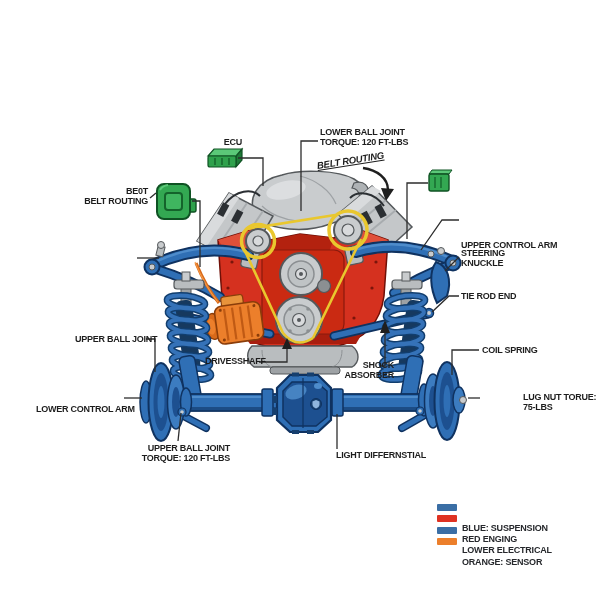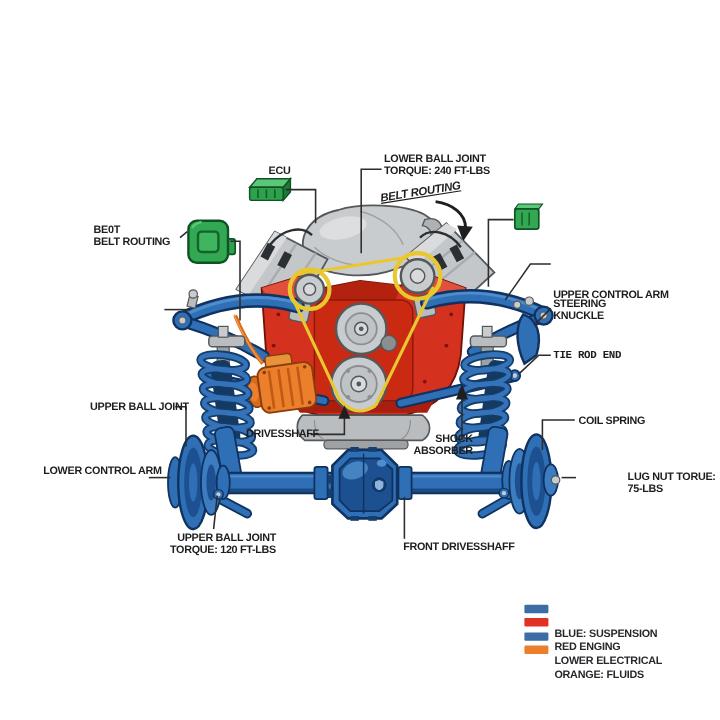--- a/index.html
+++ b/index.html
@@ -2,21 +2,21 @@
 <html><head>
 <meta charset="utf-8">
 <style>
   html,body{margin:0;padding:0;background:#fff;}
   #stage{position:relative;width:600px;height:600px;background:#ffffff;overflow:hidden;
          font-family:"Liberation Sans",sans-serif;}
   #art{position:absolute;left:0;top:0;}
   .lbl{position:absolute;font:700 9px/1.12 "Liberation Sans",sans-serif;
        letter-spacing:-0.25px;color:#1d1d1d;white-space:pre-line;}
   .center{text-align:right}
-  .right{}
+  .right{text-align:right}
   .belt-routing{font-style:italic;text-decoration:underline;font-size:9.5px;
        transform:rotate(-9deg);transform-origin:left bottom;}
   .legend{position:absolute;left:437px;top:502px;}
   .lrow{display:flex;align-items:center;height:11.3px;}
   .sw{width:20px;height:7px;border-radius:1px;margin-right:5px;flex:0 0 auto;}
   .ltxt{font:700 9px "Liberation Sans",sans-serif;letter-spacing:-0.2px;color:#26282c;margin-top:40px;}
 </style>
 </head>
 <body>
 
@@ -287,51 +287,51 @@
     <path d="M459,296 H449 L432,312"></path>
   </g>
   <polygon points="282,349 292,349 287,338" fill="#1F1F1F"></polygon>
   <polygon points="380,333 390,333 385,320" fill="#1F1F1F"></polygon>
   <path d="M363,168 C377,170 388,178 388,190" fill="none" stroke="#1F1F1F" stroke-width="2.4"></path>
   <polygon points="381,188 394,189 386,201" fill="#1F1F1F"></polygon>
 </svg>
 
 <div class="lbl center" style="left:206px;top:137px;width:36px;">ECU</div>
 <div class="lbl" style="left:320px;top:127px;">LOWER BALL JOINT
-TORQUE: 240 FT-LBS</div>
+TORQUE: 120 FT-LBS</div>
 <div class="lbl belt-routing" style="left:318px;top:161px;">BELT ROUTING</div>
 <div class="lbl right" style="left:78px;top:186px;width:70px;">BE0T
 BELT ROUTING</div>
 <div class="lbl" style="left:75px;top:334px;">UPPER BALL JOINT</div>
-<div class="lbl" style="left:36px;top:387px;">LOWER CONTROL ARM</div>
+<div class="lbl" style="left:36px;top:404px;">LOWER CONTROL ARM</div>
 <div class="lbl center" style="left:126px;top:443px;width:104px;">UPPER BALL JOINT
 TORQUE: 120 FT-LBS</div>
 <div class="lbl" style="left:205px;top:356px;">DRIVESSHAFF</div>
 <div class="lbl center" style="left:330px;top:360px;width:64px;">SHOCK
 ABSORBER</div>
-<div class="lbl" style="left:336px;top:450px;">FRONT DRIVESSHAFF</div>
+<div class="lbl" style="left:336px;top:450px;">LIGHT DIFFERNSTIAL</div>
 <div class="lbl" style="left:461px;top:215px;margin-top:25px;">UPPER CONTROL ARM</div>
 <div class="lbl" style="left:461px;top:248px;">STEERING
 KNUCKLE</div>
-<div class="lbl" style="left:461px;top:291px;font-family:Liberation Mono, monospace;">TIE ROD END</div>
+<div class="lbl" style="left:461px;top:291px;">TIE ROD END</div>
 <div class="lbl" style="left:482px;top:345px;">COIL SPRING</div>
 <div class="lbl" style="left:483px;top:392px;margin-left:40px;">LUG NUT TORUE: 75-LBS</div>
 
 <div class="legend">
   <div class="lrow">
     <span class="sw" style="background-color: rgb(58, 110, 165);"></span>
     <span class="ltxt">BLUE: SUSPENSION</span>
   </div>
   <div class="lrow">
     <span class="sw" style="background-color: rgb(223, 50, 34);"></span>
     <span class="ltxt">RED ENGING</span>
   </div>
   <div class="lrow">
     <span class="sw" style="background-color: rgb(58, 110, 165);"></span>
     <span class="ltxt">LOWER ELECTRICAL</span>
   </div>
   <div class="lrow">
     <span class="sw" style="background-color: rgb(236, 127, 43);"></span>
-    <span class="ltxt">ORANGE: FLUIDS</span>
+    <span class="ltxt">ORANGE: SENSOR</span>
   </div>
 </div>
 
 </div>
 
 </body></html>

